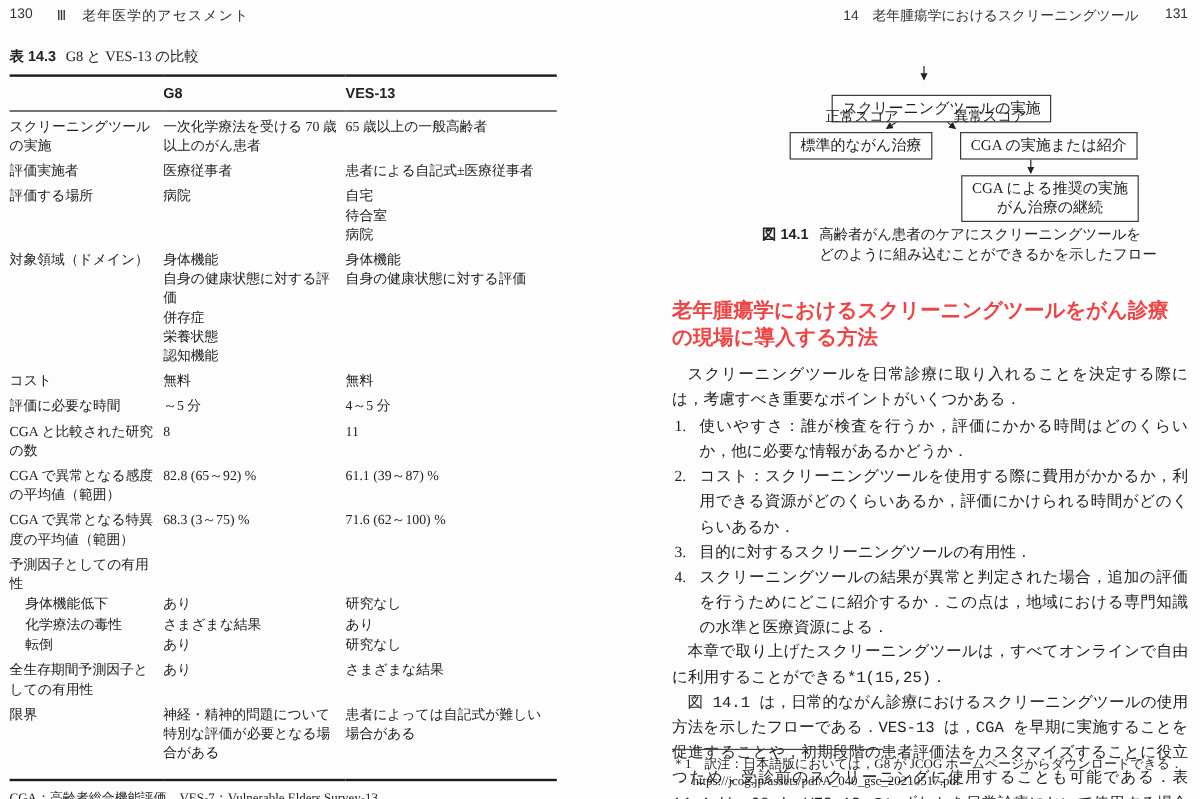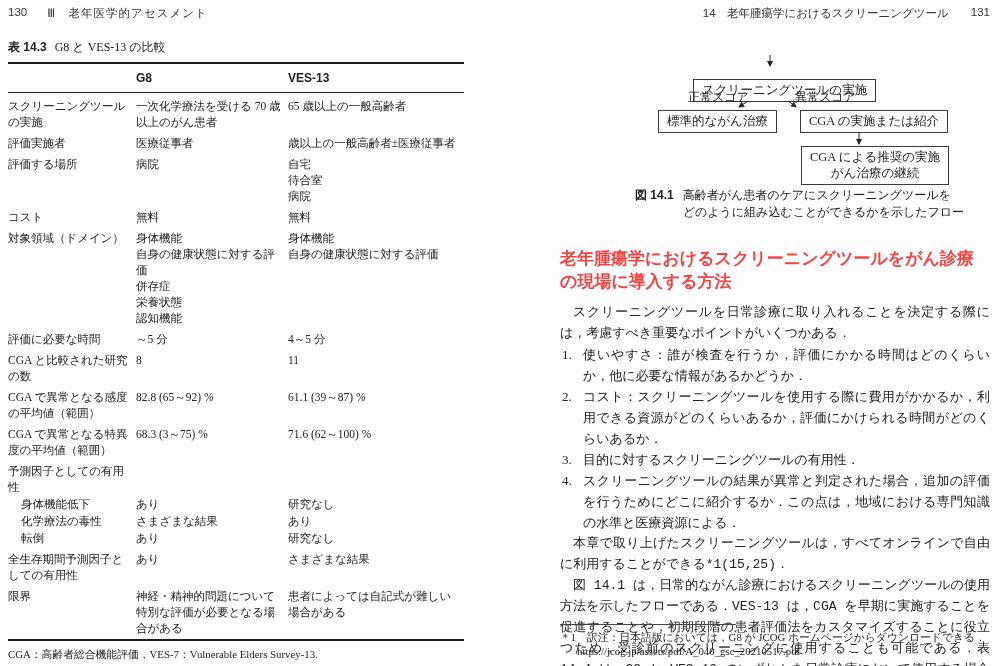--- a/index.html
+++ b/index.html
@@ -22,21 +22,21 @@
   .table-title .tt-label { font-family:"Liberation Sans", sans-serif; font-weight:bold; margin-right:8px; }
   table.cmp { width:456px; margin-top:6px; border-collapse:collapse;
     border-top:2px solid #1c1c1c; border-bottom:2px solid #1c1c1c;
     font-size:11.5px; line-height:16px; table-layout:fixed; }
   table.cmp thead th { border-bottom:1px solid #1c1c1c; text-align:left;
     font-family:"Liberation Sans", sans-serif; font-weight:600; font-size:12px;
     padding:6px 0 6px; }
   table.cmp td { vertical-align:top; padding:5px 6px 0 0; }
   table.cmp tr.sub td { padding-top:1px; }
   table.cmp tr.sub td.lbl { padding-left:13px; }
-  table.cmp tr.last td { padding-bottom:3px; }
+  table.cmp tr.last td { padding-bottom:13px; }
   td.val { white-space:pre-line; }
   .col1 { width:128px; } .col2 { width:152px; } .col3 { width:176px; }
 
   .table-footnote { margin-top:7px; font-size:10.8px; }
 
   
   .flowchart { position:relative; margin-top:6px; height:190px; font-size:12.5px; }
   .fc-svg { position:absolute; left:0; top:0; }
   .fc-box { position:absolute; border:1px solid #3a3a3a; background:#fff;
     padding:2px 8px 3px; white-space:nowrap; text-align:center; line-height:16px; }
@@ -88,43 +88,43 @@
     </thead>
     <tbody>
       <tr>
         <td class="lbl">スクリーニングツールの実施</td>
         <td class="val">一次化学療法を受ける 70 歳以上のがん患者</td>
         <td class="val">65 歳以上の一般高齢者</td>
       </tr>
       <tr>
         <td class="lbl">評価実施者</td>
         <td class="val">医療従事者</td>
-        <td class="val">歳以上の一般高齢者±医療従事者</td>
+        <td class="val">患者による自記式±医療従事者</td>
       </tr>
       <tr>
         <td class="lbl">評価する場所</td>
         <td class="val">病院</td>
         <td class="val">自宅
 待合室
 病院</td>
-      </tr>
-      <tr>
-        <td class="lbl">コスト</td>
-        <td class="val">無料</td>
-        <td class="val">無料</td>
       </tr>
       <tr>
         <td class="lbl">対象領域（ドメイン）</td>
         <td class="val">身体機能
 自身の健康状態に対する評価
 併存症
 栄養状態
 認知機能</td>
         <td class="val">身体機能
 自身の健康状態に対する評価</td>
+      </tr>
+      <tr>
+        <td class="lbl">コスト</td>
+        <td class="val">無料</td>
+        <td class="val">無料</td>
       </tr>
       <tr>
         <td class="lbl">評価に必要な時間</td>
         <td class="val">～5 分</td>
         <td class="val">4～5 分</td>
       </tr>
       <tr>
         <td class="lbl">CGA と比較された研究の数</td>
         <td class="val">8</td>
         <td class="val">11</td>

